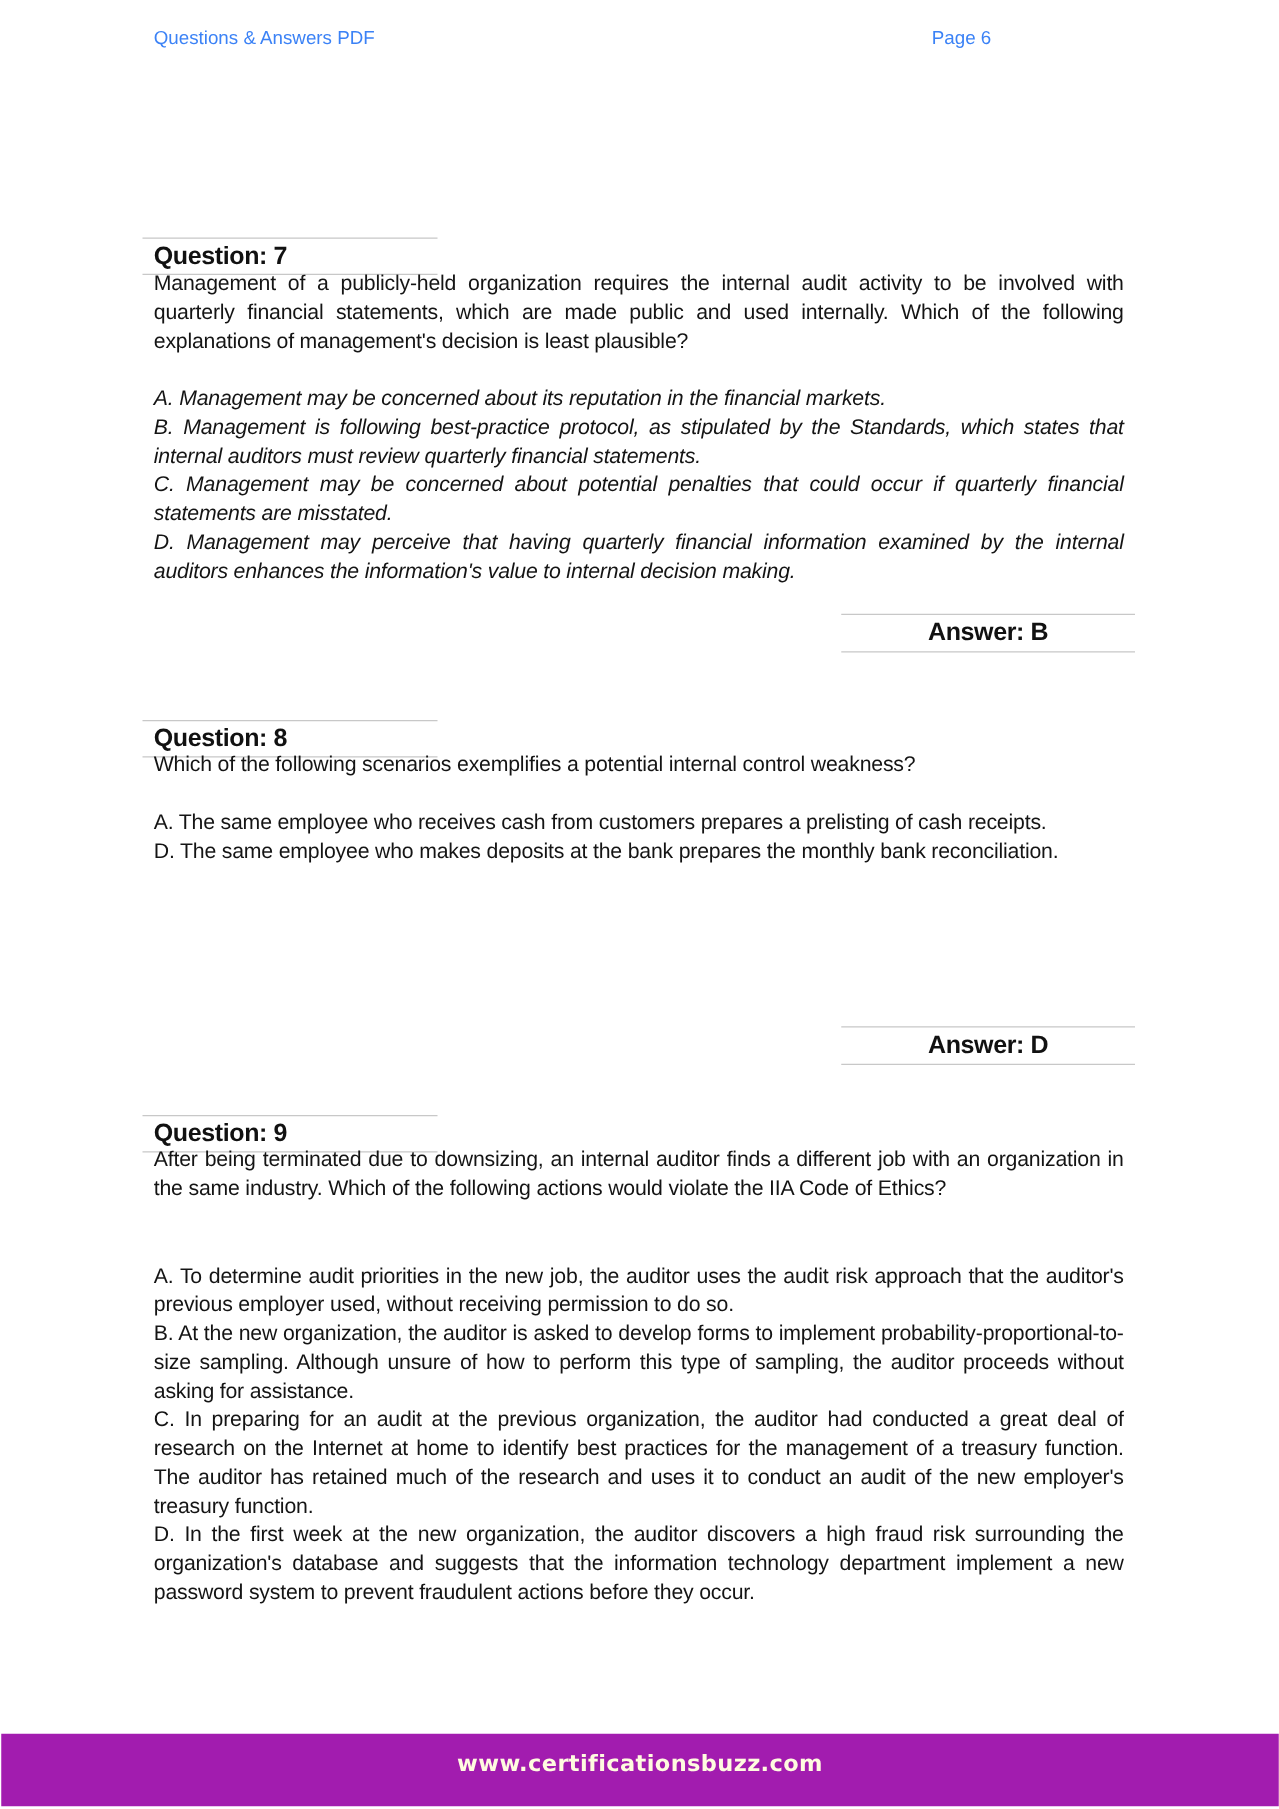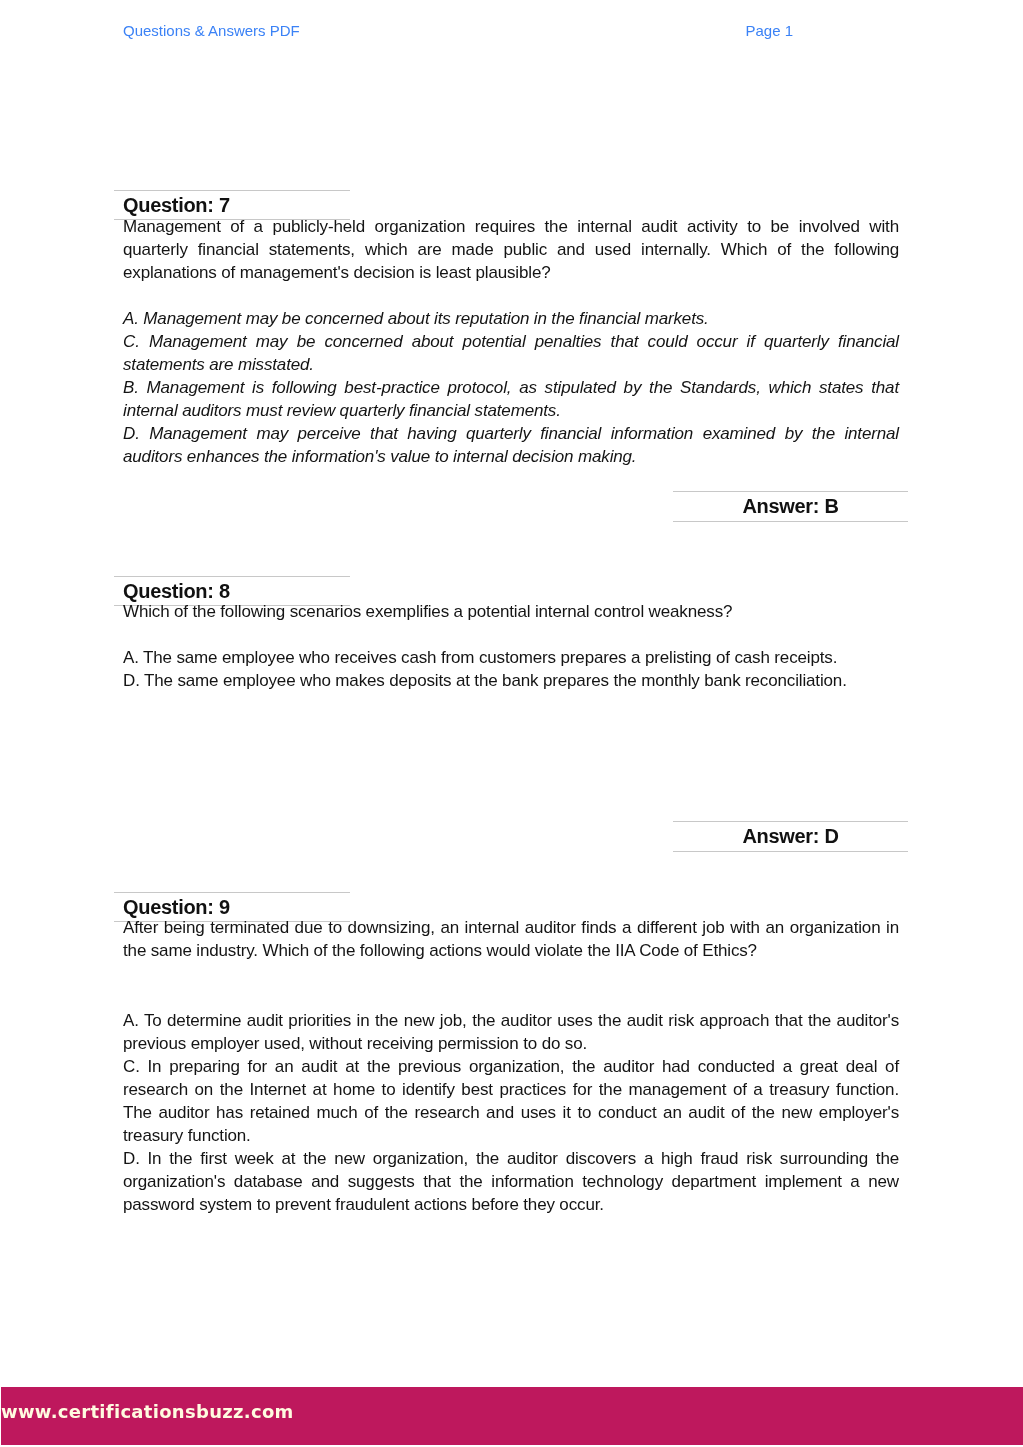--- a/index.html
+++ b/index.html
@@ -77,50 +77,51 @@
       letter-spacing: -0.15px;
     }
     .block p { margin: 0; }
 
     .footer-band {
       position: absolute;
       left: 1px;
       top: 1387px;
       width: 1022px;
       height: 58px;
-      background: #be185d;
+      background: #a21caf;
+      text-align: center;
     }
     .footer-band span {
       display: inline-block;
       margin-top: 14px;
       font-family: "DejaVu Sans", sans-serif;
       font-weight: bold;
       font-size: 18px;
       color: #fffbe0;
       letter-spacing: 0.3px;
     }
   </style>
 </head>
 <body>
 
 <div class="page-header">
   <span class="left">Questions &amp; Answers PDF</span>
-  <span class="right">Page 1</span>
+  <span class="right">Page 6</span>
 </div>
 
 <div class="question-heading" style="top:160px;">
   <span>Question: 7</span>
 </div>
 <div class="block" style="top:215px;">
   <p>Management of a publicly-held organization requires the internal audit activity to be involved with quarterly financial statements, which are made public and used internally. Which of the following explanations of management's decision is least plausible?</p>
 </div>
 <div class="block" style="top:307px;font-style:italic;">
   <p>A. Management may be concerned about its reputation in the financial markets.</p>
+  <p>B. Management is following best-practice protocol, as stipulated by the Standards, which states that internal auditors must review quarterly financial statements.</p>
   <p>C. Management may be concerned about potential penalties that could occur if quarterly financial statements are misstated.</p>
-  <p>B. Management is following best-practice protocol, as stipulated by the Standards, which states that internal auditors must review quarterly financial statements.</p>
   <p>D. Management may perceive that having quarterly financial information examined by the internal auditors enhances the information's value to internal decision making.</p>
 </div>
 <div class="answer-box" style="top:491px;">
   <span>Answer: B</span>
 </div>
 
 <div class="question-heading" style="top:546px;">
   <span>Question: 8</span>
 </div>
 <div class="block" style="top:600px;">
@@ -135,19 +136,20 @@
 </div>
 
 <div class="question-heading" style="top:862px;">
   <span>Question: 9</span>
 </div>
 <div class="block" style="top:916px;">
   <p>After being terminated due to downsizing, an internal auditor finds a different job with an organization in the same industry. Which of the following actions would violate the IIA Code of Ethics?</p>
 </div>
 <div class="block" style="top:1009px;">
   <p>A. To determine audit priorities in the new job, the auditor uses the audit risk approach that the auditor's previous employer used, without receiving permission to do so.</p>
+  <p>B. At the new organization, the auditor is asked to develop forms to implement probability-proportional-to-size sampling. Although unsure of how to perform this type of sampling, the auditor proceeds without asking for assistance.</p>
   <p>C. In preparing for an audit at the previous organization, the auditor had conducted a great deal of research on the Internet at home to identify best practices for the management of a treasury function. The auditor has retained much of the research and uses it to conduct an audit of the new employer's treasury function.</p>
   <p>D. In the first week at the new organization, the auditor discovers a high fraud risk surrounding the organization's database and suggests that the information technology department implement a new password system to prevent fraudulent actions before they occur.</p>
 </div>
 
 <div class="footer-band">
   <span>www.certificationsbuzz.com</span>
 </div>
 
 </body></html>

